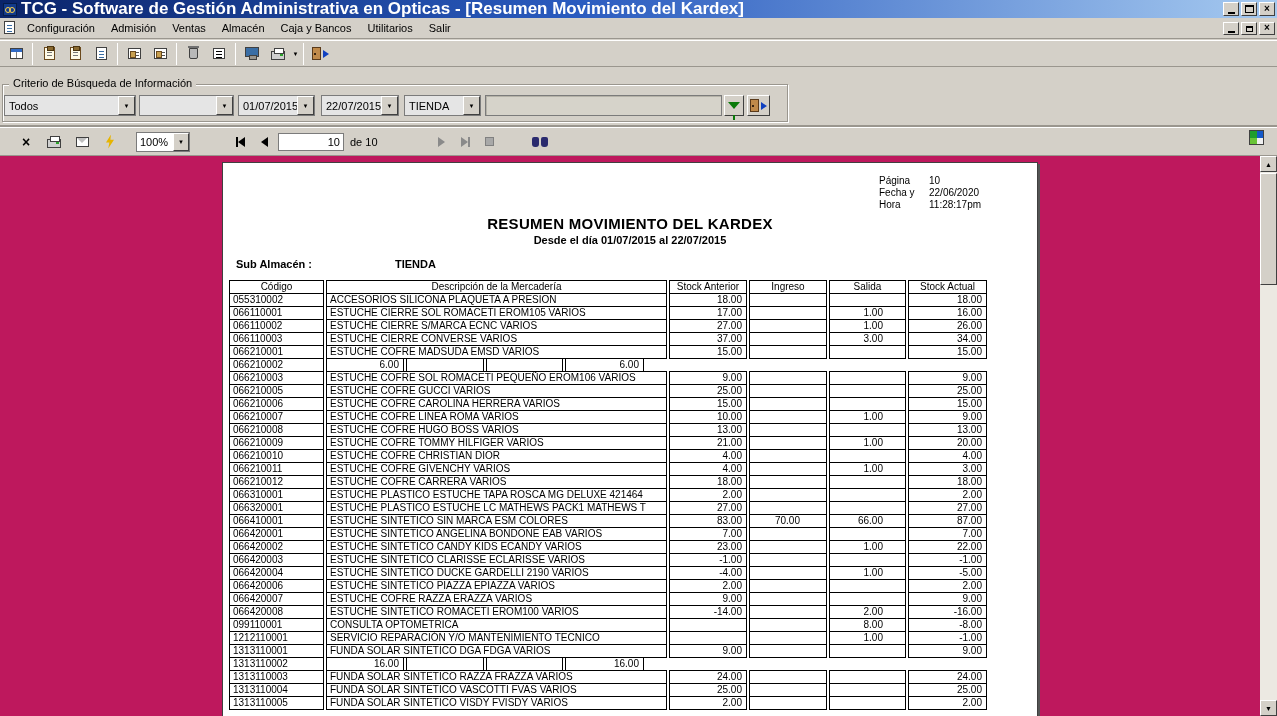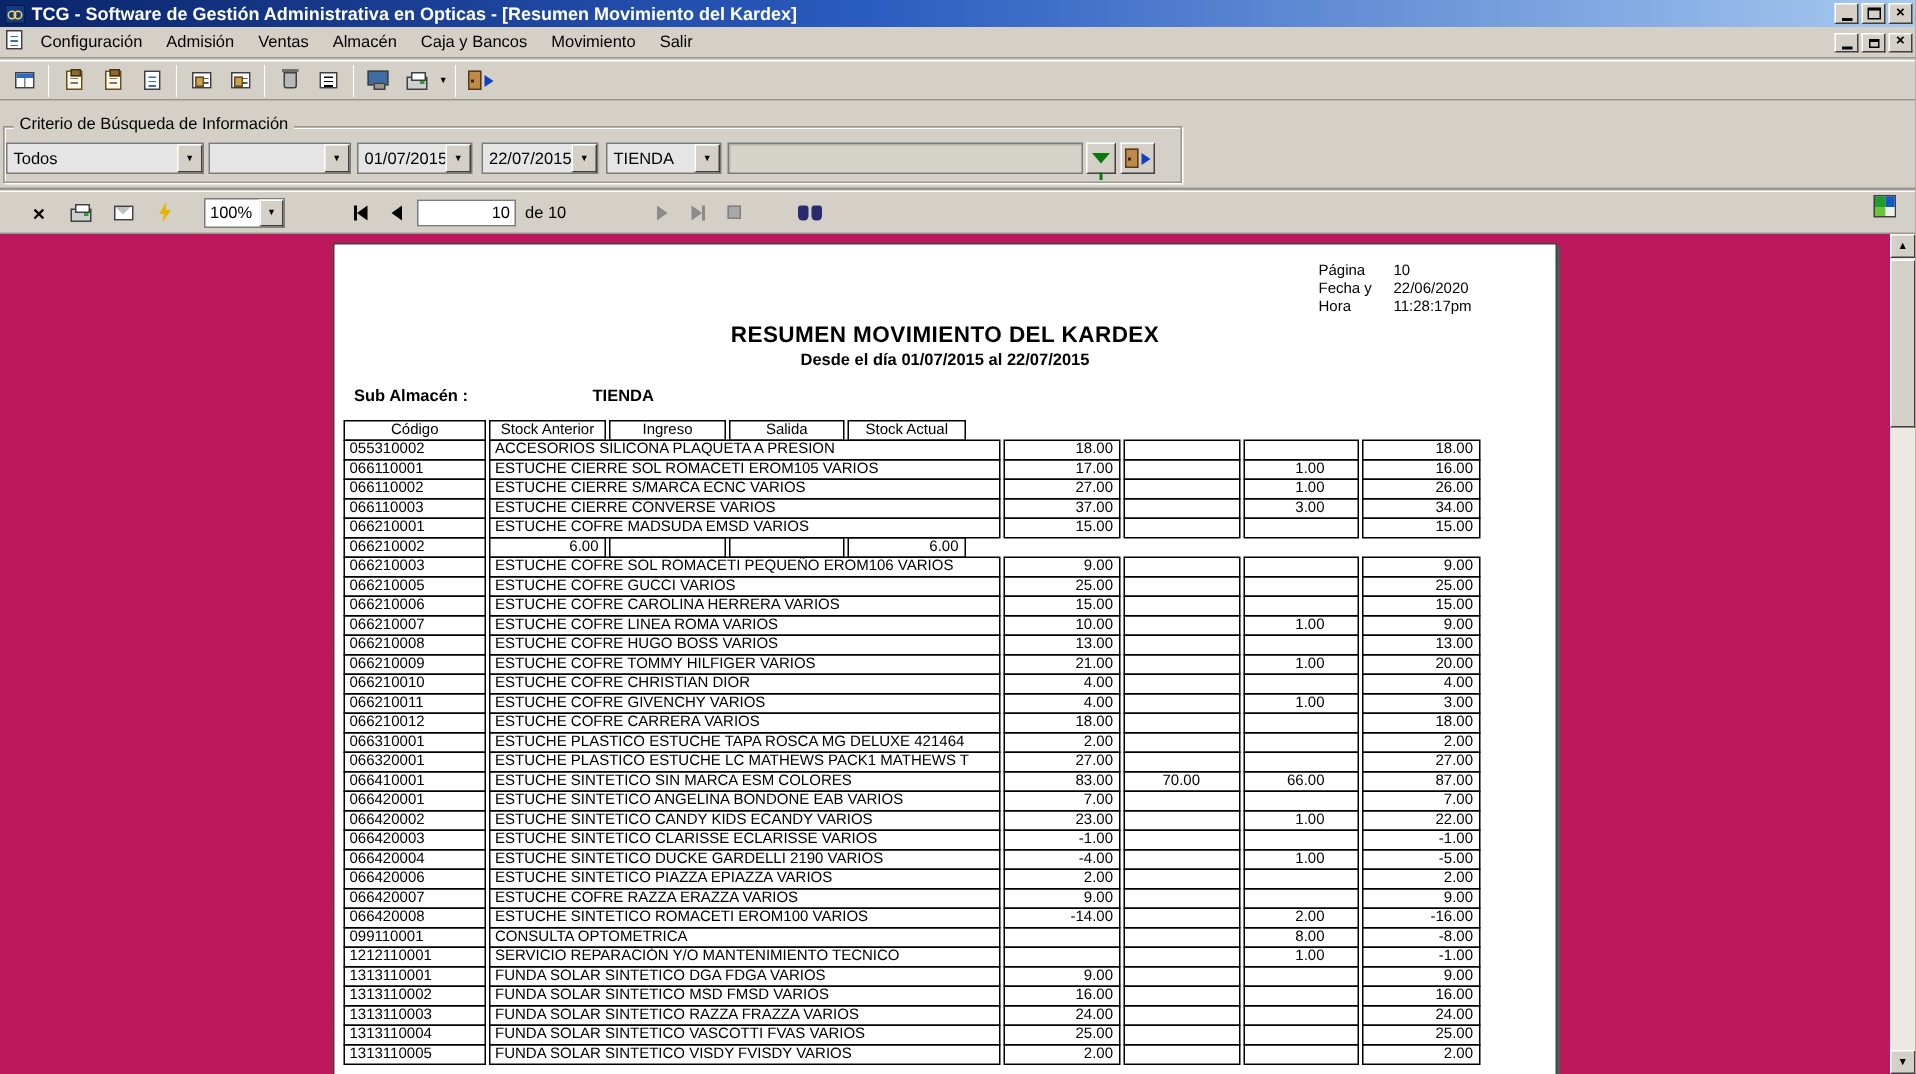--- a/index.html
+++ b/index.html
@@ -7,21 +7,21 @@
   body{font-family:"Liberation Sans","DejaVu Sans",sans-serif}
   .win{position:relative;width:1277px;height:716px;background:#d4d0c8;overflow:hidden;font-size:11px;color:#000}
 
   
   .titlebar{position:absolute;left:0;top:0;width:100%;height:18px;
     background:linear-gradient(to right,#0a246a,#2a5bbf 45%,#a6caf0);
     display:flex;align-items:center;padding:0 2px;color:#fff;font-weight:bold}
   .app-icon{width:14px;height:13px;margin:0 4px 0 1px;background:#123a8a;border:1px solid #061c4a;position:relative;flex:0 0 auto}
   .app-icon::before,.app-icon::after{content:"";position:absolute;top:3px;width:4px;height:4px;border:1px solid #ffd24a;border-radius:50%}
   .app-icon::before{left:1px}.app-icon::after{right:1px}
-  .titlebar .ttl{flex:1;font-size:12px;white-space:nowrap;overflow:hidden}
+  .titlebar .ttl{flex:1;font-size:17px;white-space:nowrap;overflow:hidden}
   .winbtn{width:16px;height:14px;background:#d4d0c8;border:1px solid;border-color:#fff #404040 #404040 #fff;
     color:#000;display:flex;align-items:center;justify-content:center;margin-left:2px;font-size:10px;font-weight:bold;line-height:1;flex:0 0 auto}
   .winbtn.sm{height:13px}
   .g-min{width:7px;height:2px;background:#000;margin-top:7px}
   .g-max{width:9px;height:8px;border:1px solid #000;border-top-width:2px}
   .g-restore{width:7px;height:6px;border:1px solid #000;border-top-width:2px;margin-top:2px}
 
   
   .menubar{position:absolute;left:0;top:18px;width:100%;height:21px;display:flex;align-items:center;padding:0 2px;border-bottom:1px solid #9a968e}
   .mdi-ic{margin:0 4px 0 2px}
@@ -157,21 +157,21 @@
       </span>
   </div>
 
   <div class="menubar">
     <span class="mdi-ic"><span class="i-doc"></span></span>
     <span class="menu-item">Configuración</span>
     <span class="menu-item">Admisión</span>
     <span class="menu-item">Ventas</span>
     <span class="menu-item">Almacén</span>
     <span class="menu-item">Caja y Bancos</span>
-    <span class="menu-item">Movimiento</span>
+    <span class="menu-item">Utilitarios</span>
     <span class="menu-item">Salir</span>
     <span class="mspacer"></span>
     <span class="winbtn sm">
         <span class="g-min"></span>
       </span>
     <span class="winbtn sm">
         <span class="g-restore"></span>
       </span>
     <span class="winbtn sm">
         <span>×</span>
@@ -324,20 +324,21 @@
         <div><span class="ml">Hora</span><span>11:28:17pm</span></div>
       </div>
       <div class="rtitle">RESUMEN MOVIMIENTO DEL KARDEX</div>
       <div class="rsubtitle">Desde el día 01/07/2015 al 22/07/2015</div>
       <div class="subalm-label">Sub Almacén :</div>
       <div class="subalm-value">TIENDA</div>
 
       <div class="rtable">
         <div class="trow">
           <div class="tcell c0 hc">Código</div>
+          <div class="tcell c1 hc">Descripción de la Mercadería</div>
           <div class="tcell c2 hc">Stock Anterior</div>
           <div class="tcell c3 hc">Ingreso</div>
           <div class="tcell c4 hc">Salida</div>
           <div class="tcell c5 hc">Stock Actual</div>
         </div>
         <div>
             <div class="trow">
               <div class="tcell c0">055310002</div>
               <div class="tcell c1">ACCESORIOS SILICONA PLAQUETA A PRESION</div>
               <div class="tcell c2">18.00</div>
@@ -555,21 +556,20 @@
             <div class="trow">
               <div class="tcell c0">1313110001</div>
               <div class="tcell c1">FUNDA SOLAR SINTETICO DGA FDGA VARIOS</div>
               <div class="tcell c2">9.00</div>
               <div class="tcell c3"></div>
               <div class="tcell c4"></div>
               <div class="tcell c5">9.00</div>
             </div>
             <div class="trow">
               <div class="tcell c0">1313110002</div>
-              <div class="tcell c1">FUNDA SOLAR SINTETICO MSD FMSD VARIOS</div>
               <div class="tcell c2">16.00</div>
               <div class="tcell c3"></div>
               <div class="tcell c4"></div>
               <div class="tcell c5">16.00</div>
             </div>
             <div class="trow">
               <div class="tcell c0">1313110003</div>
               <div class="tcell c1">FUNDA SOLAR SINTETICO RAZZA FRAZZA VARIOS</div>
               <div class="tcell c2">24.00</div>
               <div class="tcell c3"></div>

